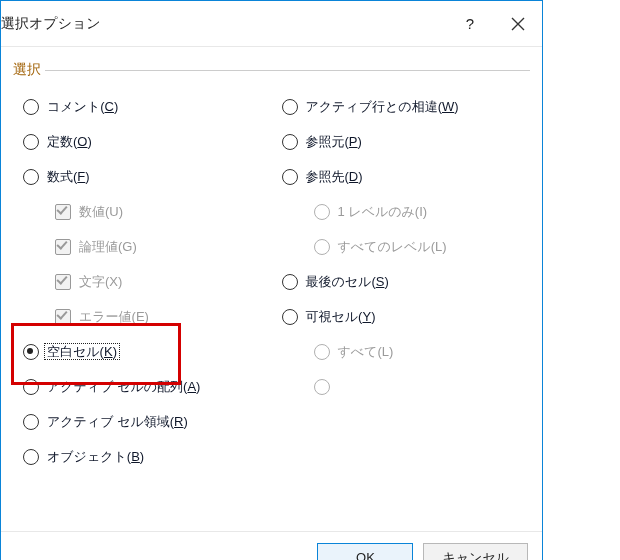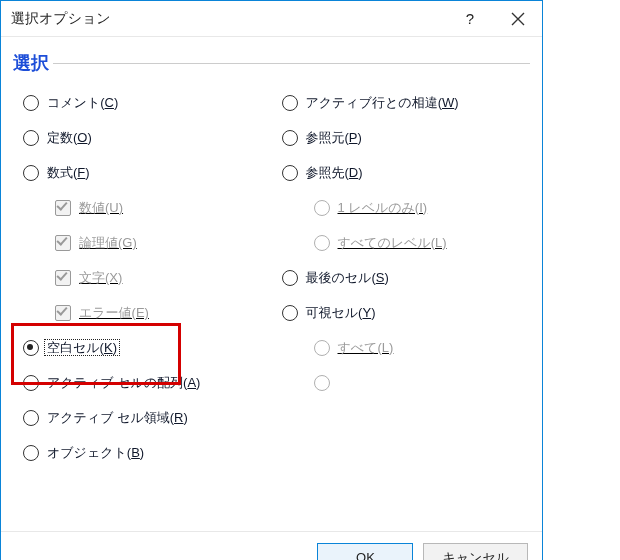--- a/index.html
+++ b/index.html
@@ -13,24 +13,23 @@
     overflow: hidden;
   }
   .dialog {
     width: 543px;
     height: 560px;
     border: 1px solid #0a84d8;
     background: #fff;
     position: relative;
   }
   .titlebar {
-    height: 36px;
+    height: 46px;
     display: flex;
     align-items: center;
-    padding-left: 10px;
     border-bottom: 1px solid #e8e8e8;
   }
   .titlebar .title {
     flex: 1;
     color: #222;
     font-size: 14px;
   }
   .titlebar .tbtn {
     width: 48px;
     height: 36px;
@@ -44,41 +43,40 @@
   fieldset.group {
     border: none;
     border-top: 1px solid #ccc;
     margin: 14px 12px 0 12px;
     padding: 0;
     position: relative;
   }
   fieldset.group > legend {
     padding: 0 4px;
     margin-left: -4px;
-    color: #1d4ed8;
-    font-size: 18px;
-    font-weight: bold;
+    color: #a16207;
+    font-size: 14px;
   }
   .columns {
     display: flex;
     padding-top: 10px;
   }
   .col {
     flex: 1;
     display: flex;
     flex-direction: column;
     gap: 0;
   }
   .row {
     display: flex;
     align-items: center;
     height: 35px;
     padding-left: 10px;
   }
-  .row.indent { padding-left: 42px; text-decoration: underline; }
+  .row.indent { padding-left: 42px; }
   .radio, .check {
     width: 16px; height: 16px;
     border-radius: 50%;
     border: 1.6px solid #333;
     margin-right: 8px;
     position: relative;
     flex-shrink: 0;
     background:#fff;
   }
   .check {

